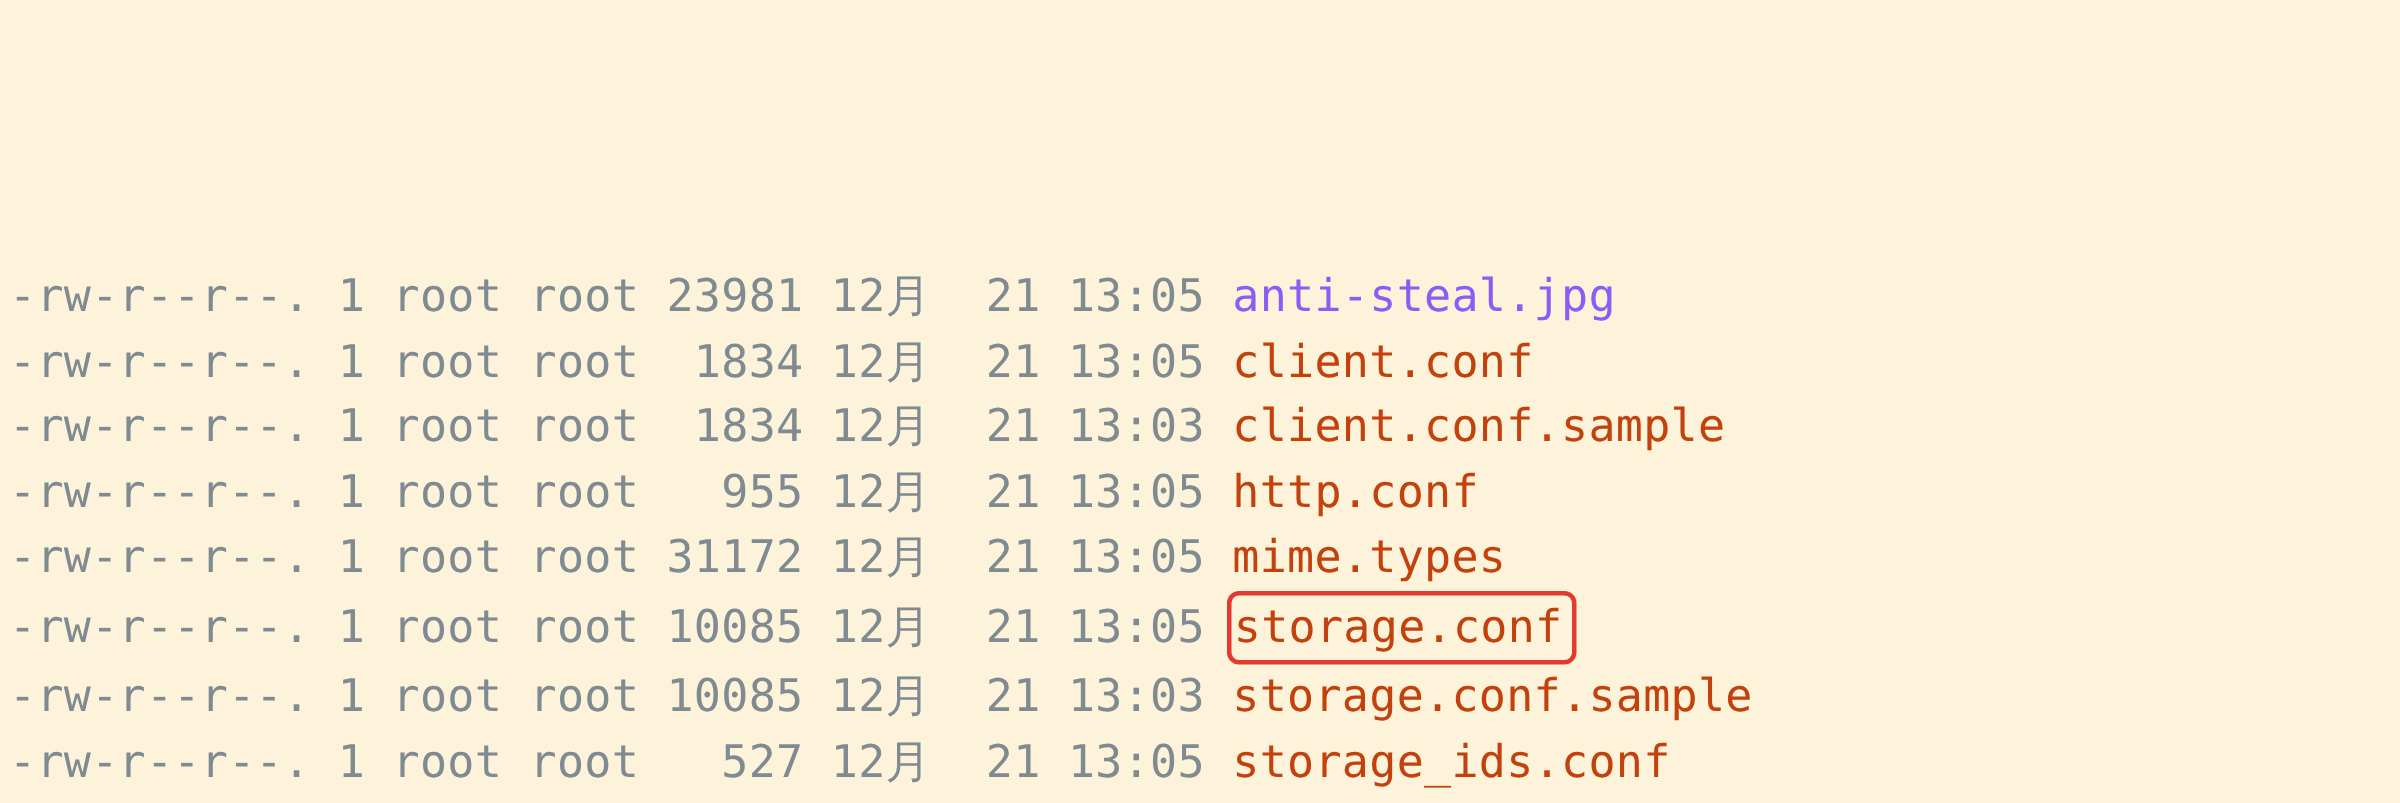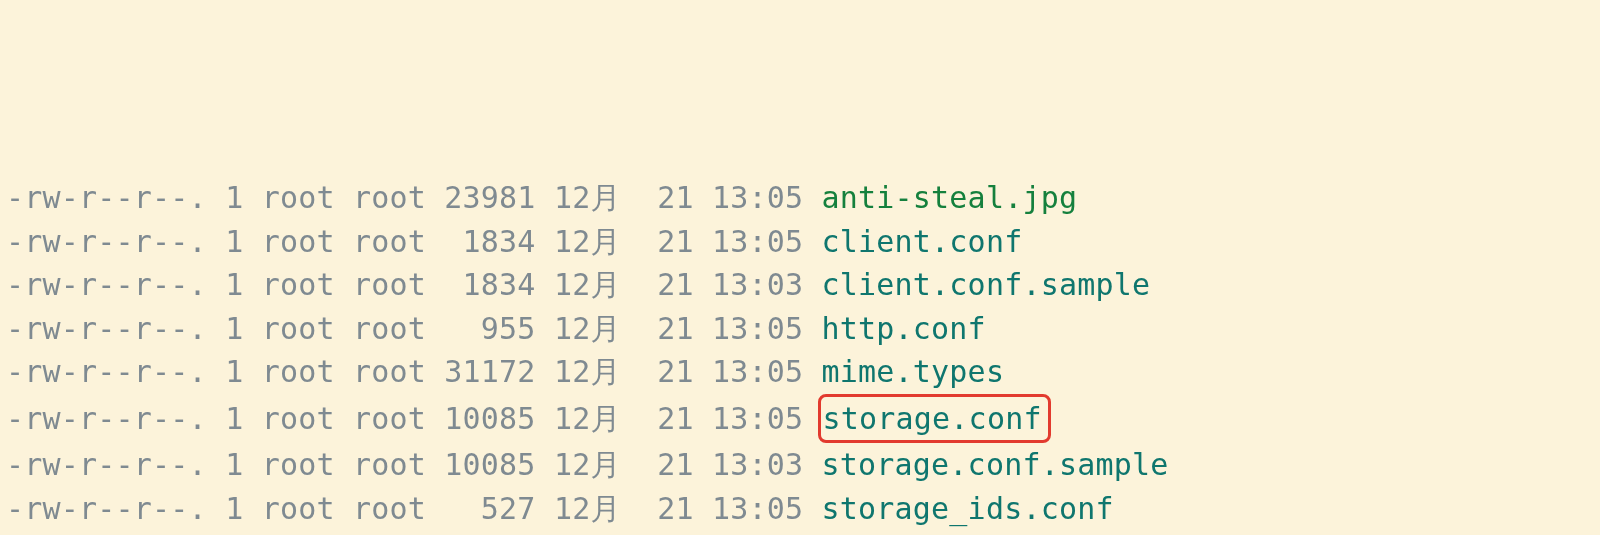--- a/index.html
+++ b/index.html
@@ -18,24 +18,24 @@
       height: 535px;
       overflow: hidden;
       white-space: pre;
       letter-spacing: 0.2px;
       font-weight: 500;
     }
     .row {
       display: block;
     }
     .fname-img {
-      color: #15803d;
+      color: #8b5cf6;
     }
     .fname {
-      color: #0f766e;
+      color: #c2410c;
     }
     .hl {
       border: 3px solid #e23a2e;
       border-radius: 8px;
       padding: 0px 6px 0px 2px;
       margin-left: -4px;
       display: inline-block;
       text-align: right;
     }
   </style>

